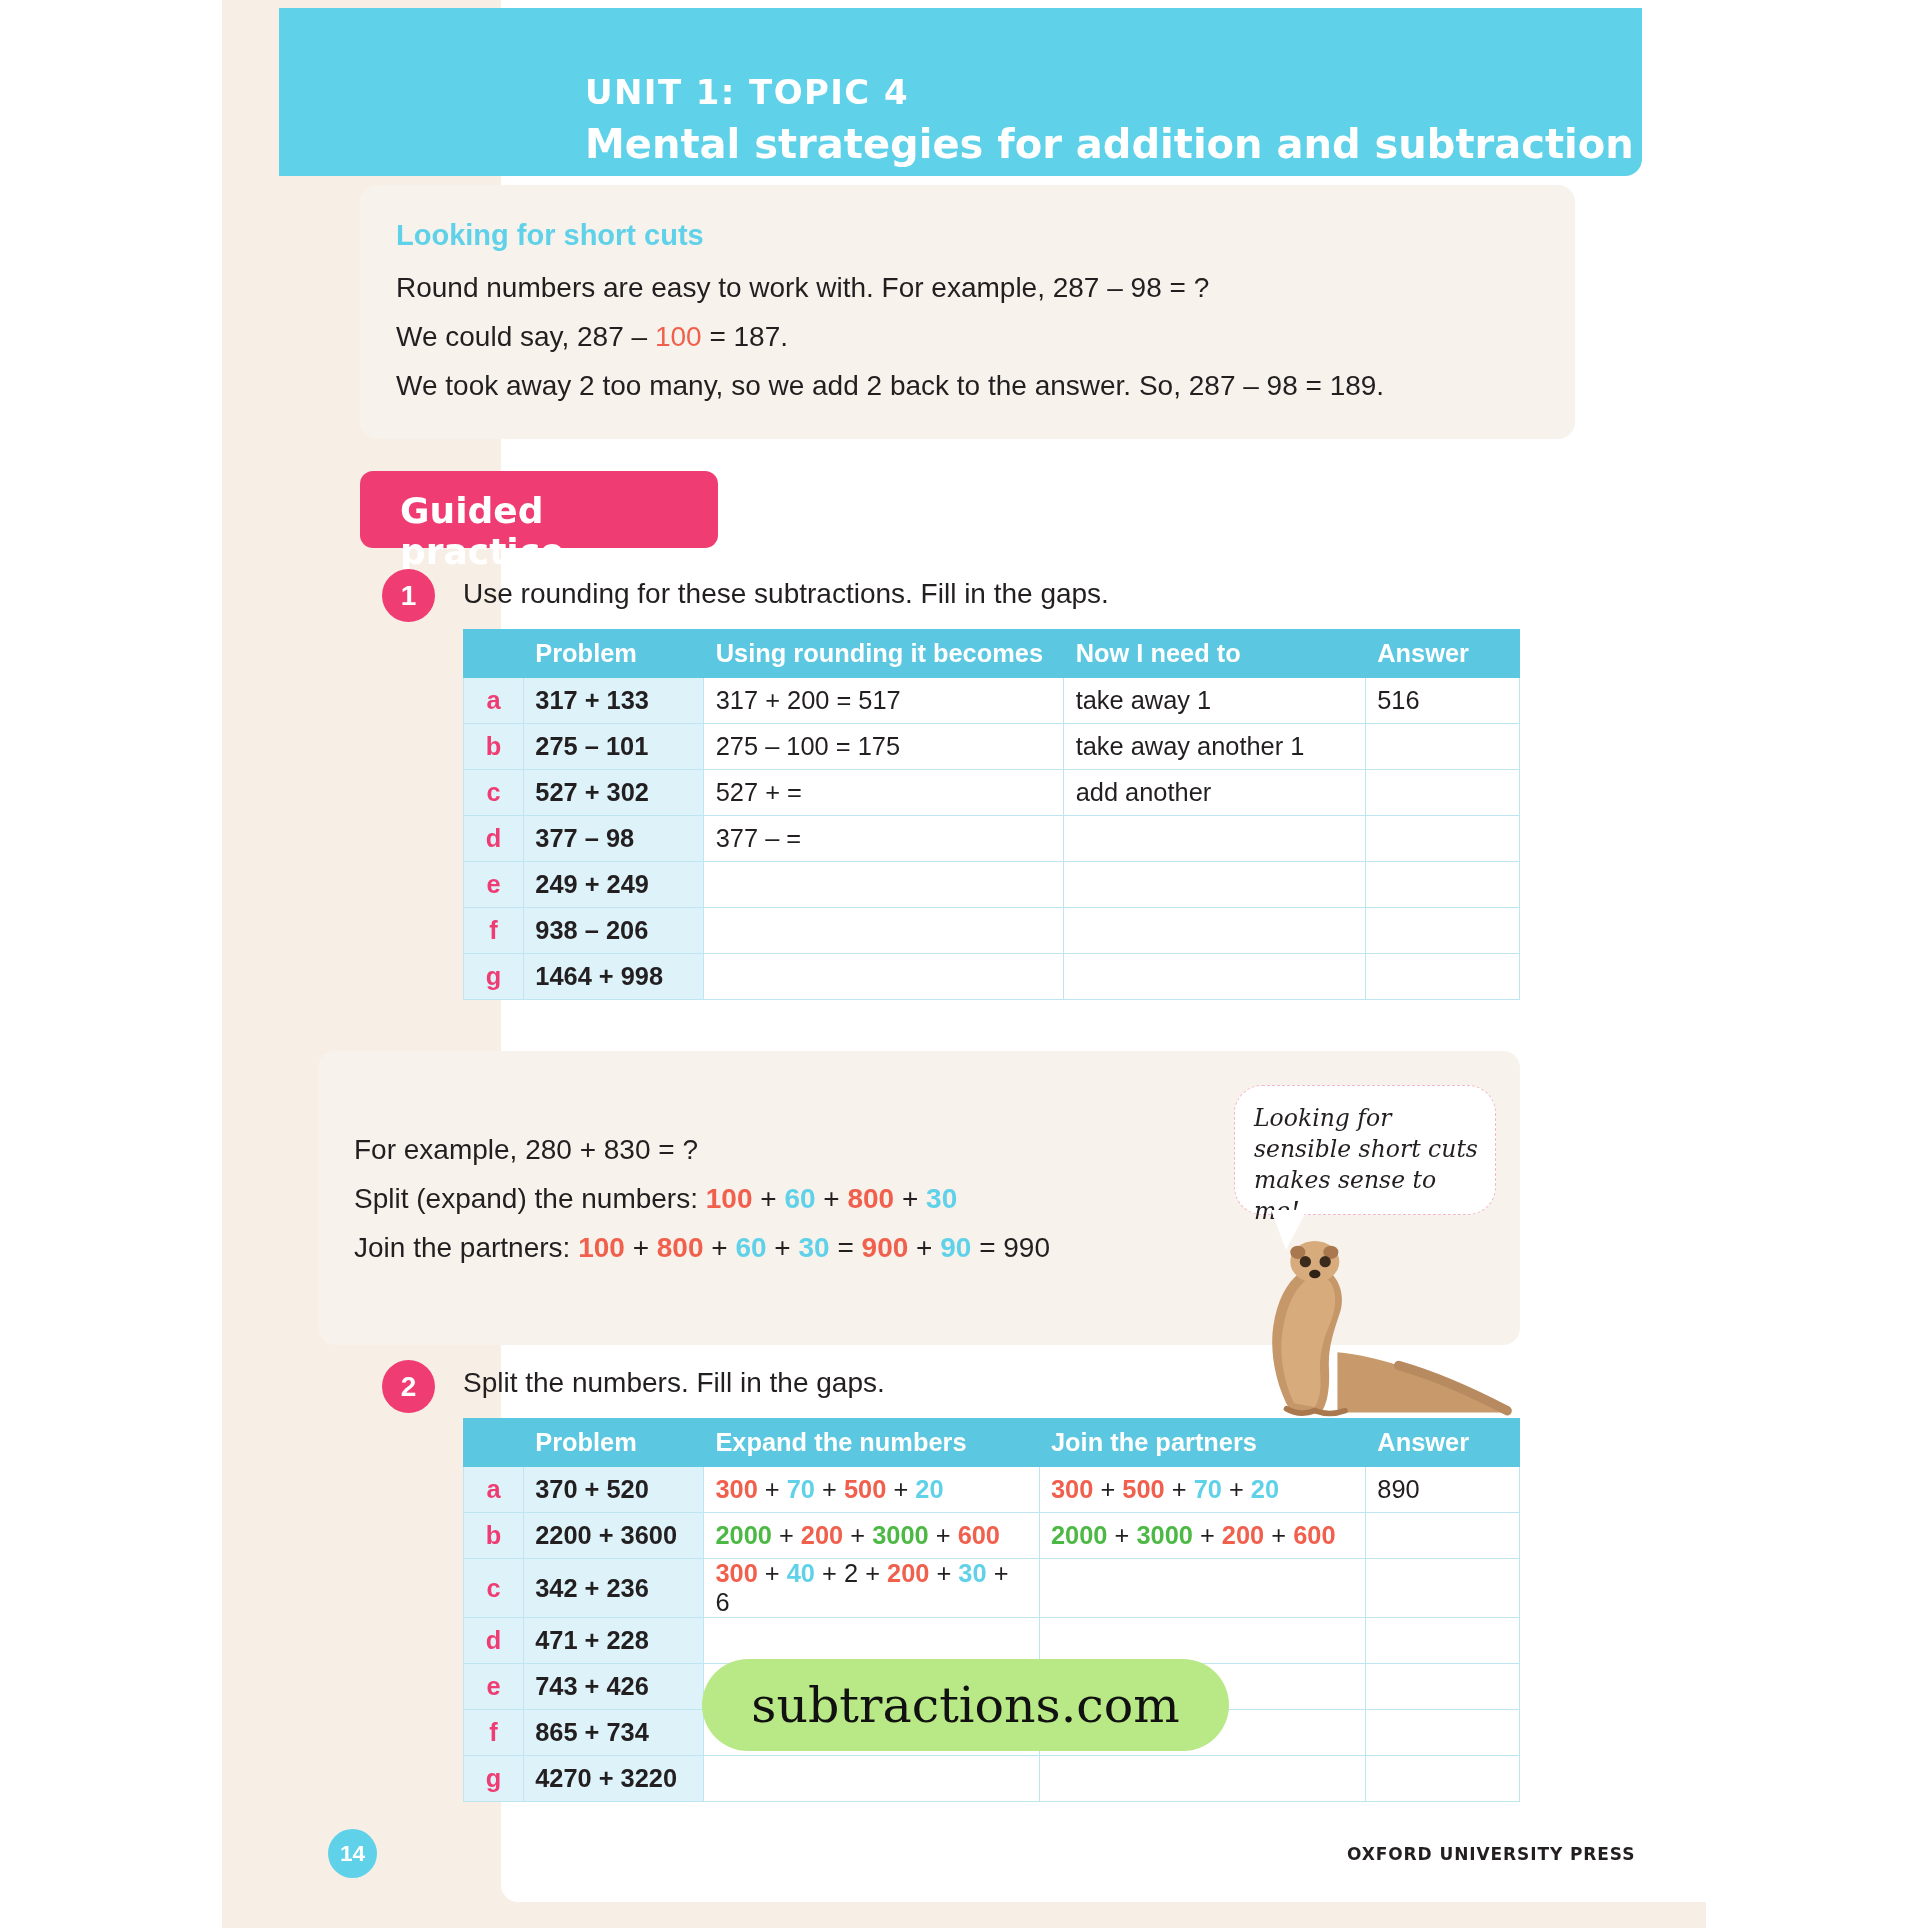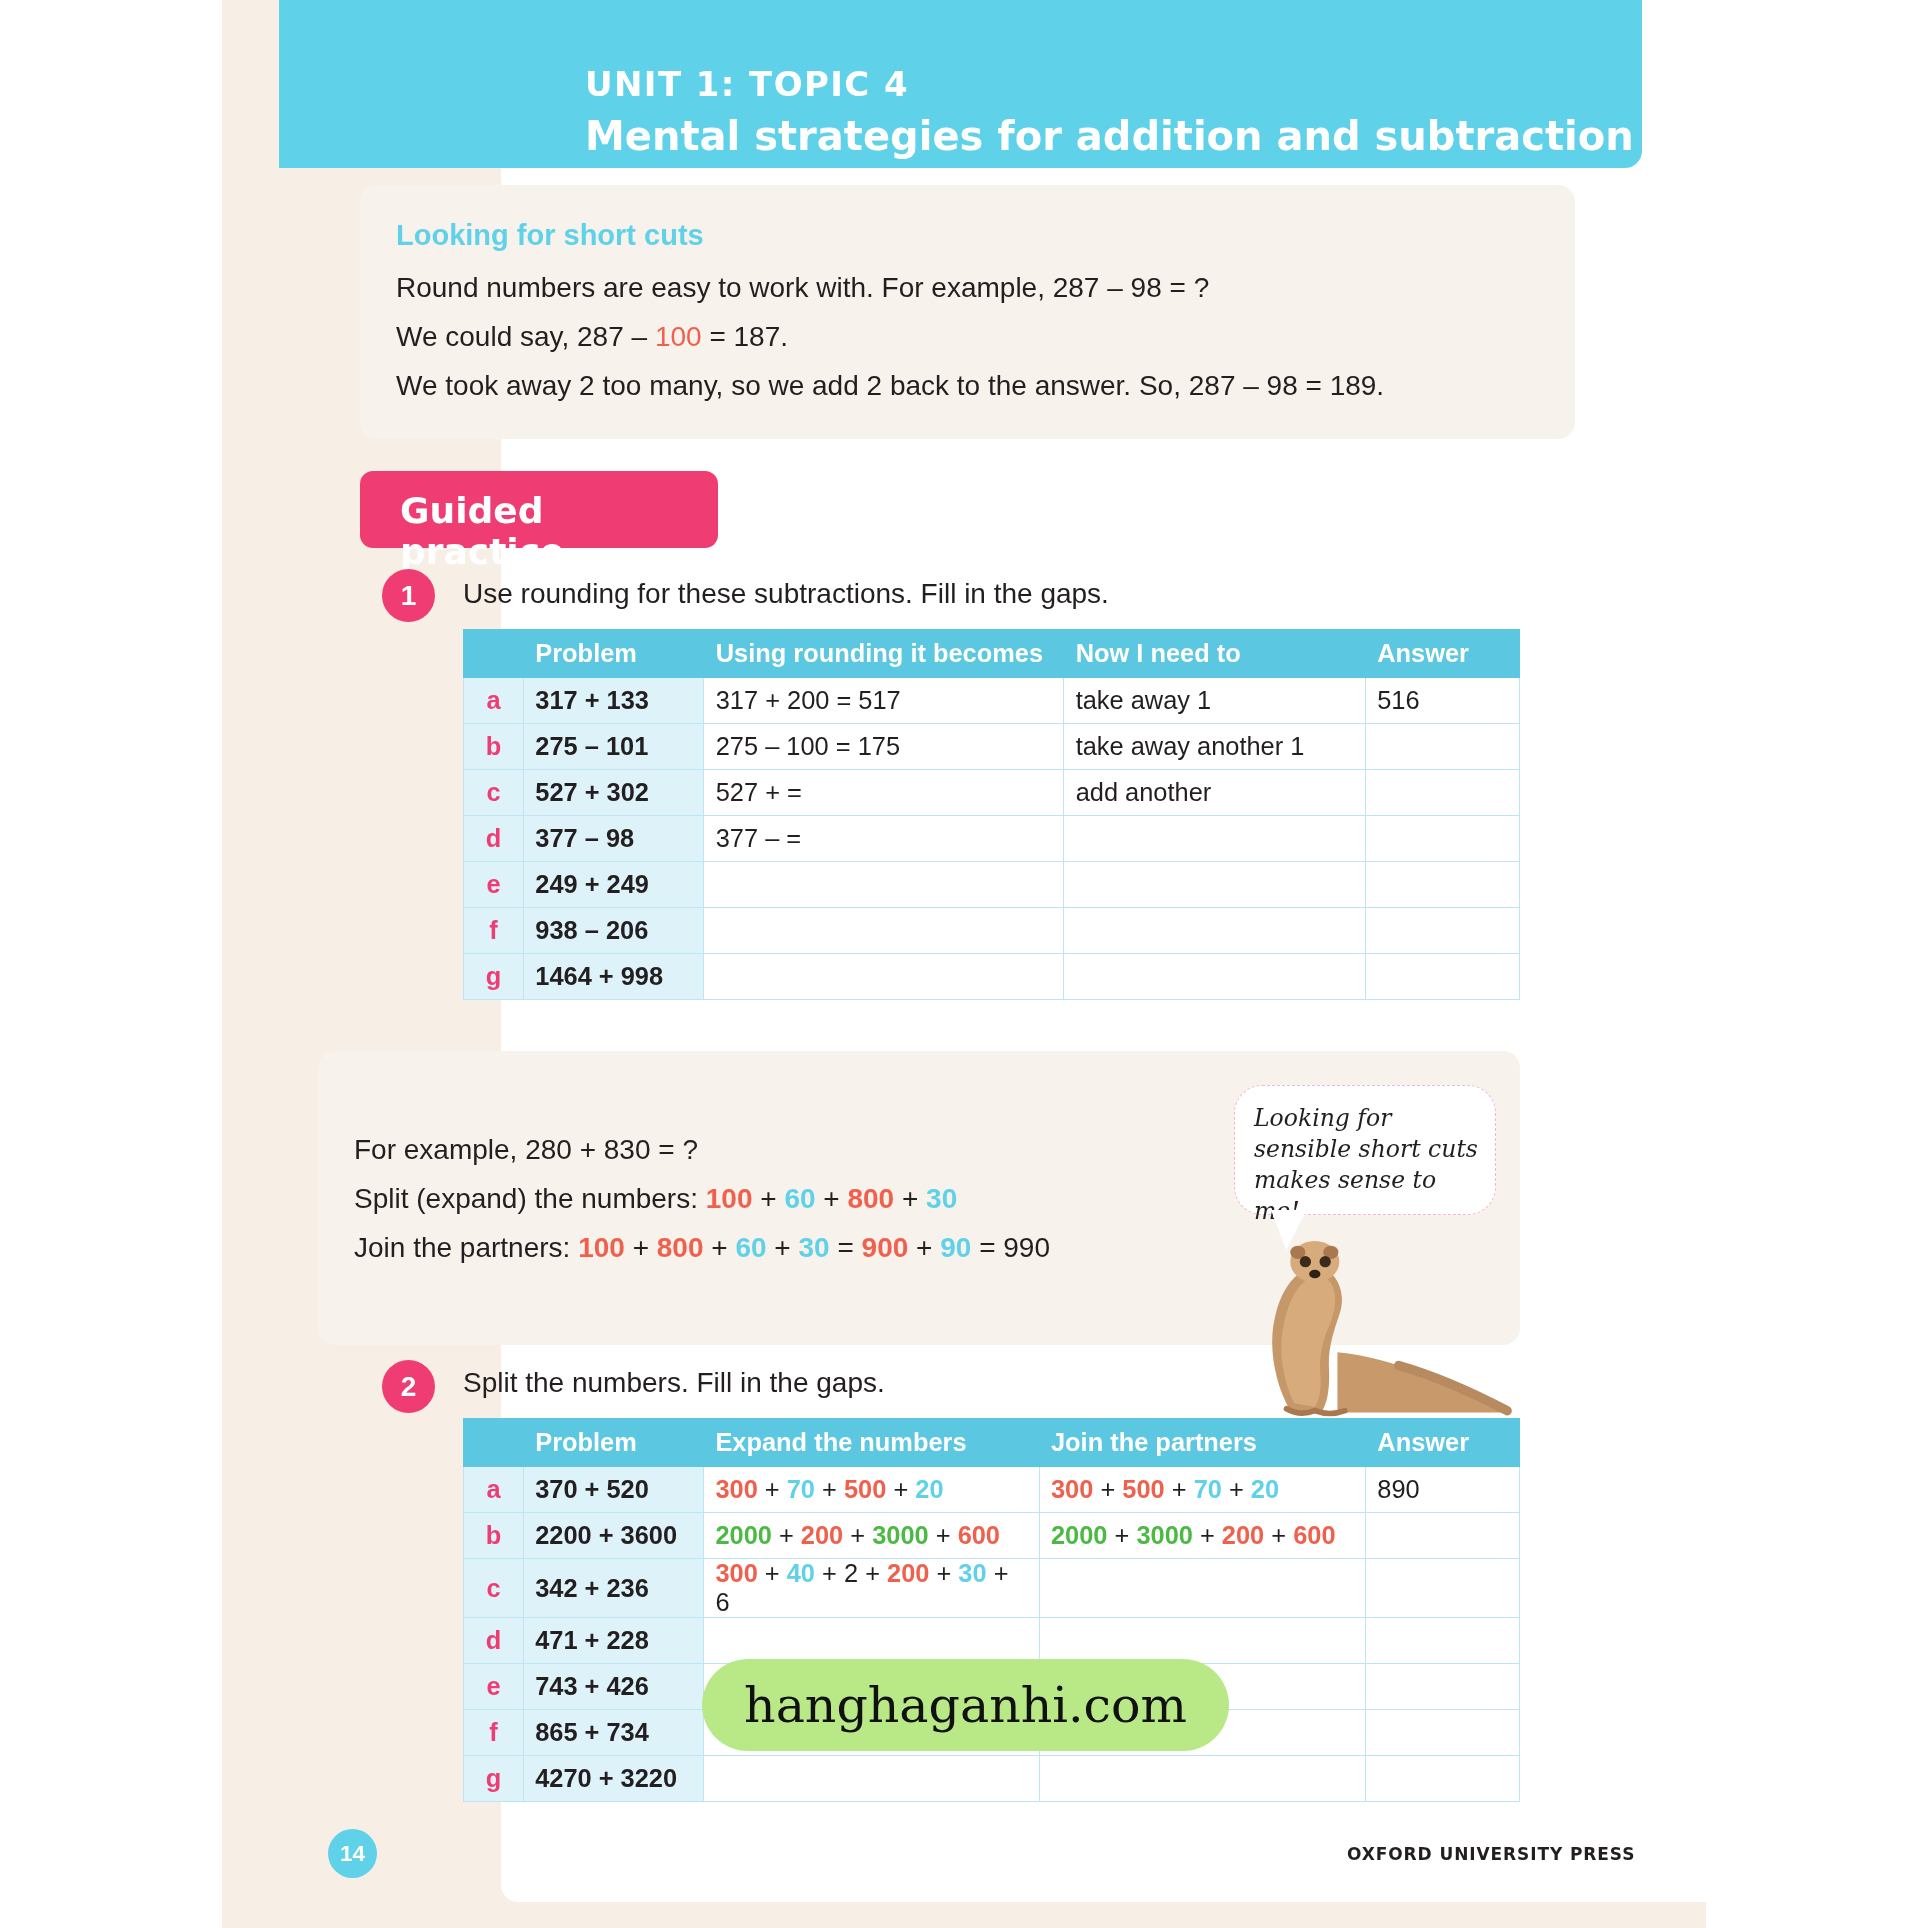--- a/index.html
+++ b/index.html
@@ -14,21 +14,21 @@
     background:#f7efe6;
   }
   .sheet{
     position:absolute;left:279px;top:0;width:1371px;height:1902px;
     background:#ffffff;
     border-radius:0 0 17px 17px;
   }
 
   
   .header{
-    position:absolute;left:279px;top:0;width:1363px;height:168px;
+    position:absolute;left:279px;top:8px;width:1363px;height:168px;
     background:#5fd1e8;border-radius:0 0 17px 0;
   }
   .header .unit{
     position:absolute;left:306px;top:64px;
     color:#ffffff;font-size:34px;font-weight:bold;letter-spacing:1.4px;
     font-family:"DejaVu Sans", sans-serif;
   }
   .header .title{
     position:absolute;left:306px;top:113px;
     color:#ffffff;font-size:40px;font-weight:bold;
@@ -325,18 +325,18 @@
         <td class="lbl">g</td>
         <td class="prob">4270 + 3220</td>
         <td class="blankcell"></td>
         <td class="blankcell"></td>
         <td class="blankcell"></td>
       </tr>
     </tbody>
 </table>
 
 <div class="watermark">
-  <span>hanghaganhi.com</span>
+  <span>subtractions.com</span>
 </div>
 
 <div class="pagenum">14</div>
 <div class="pub">OXFORD UNIVERSITY PRESS</div>
 
 
 </body></html>

